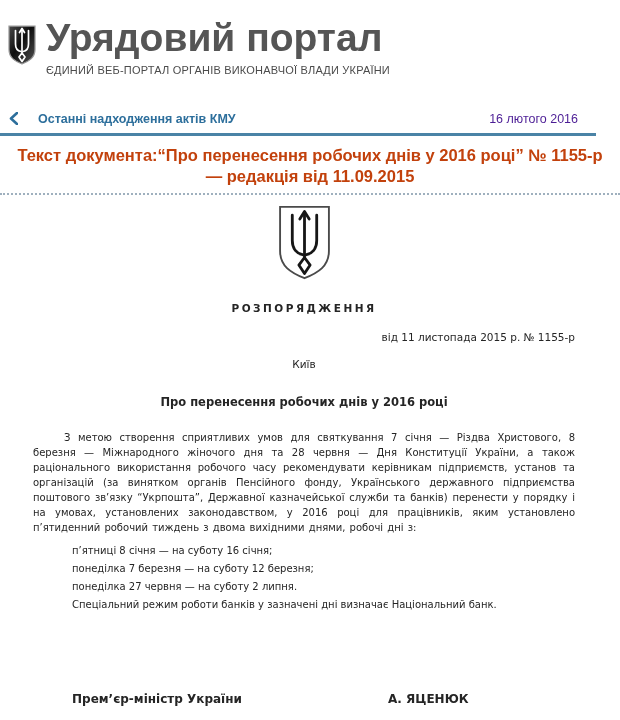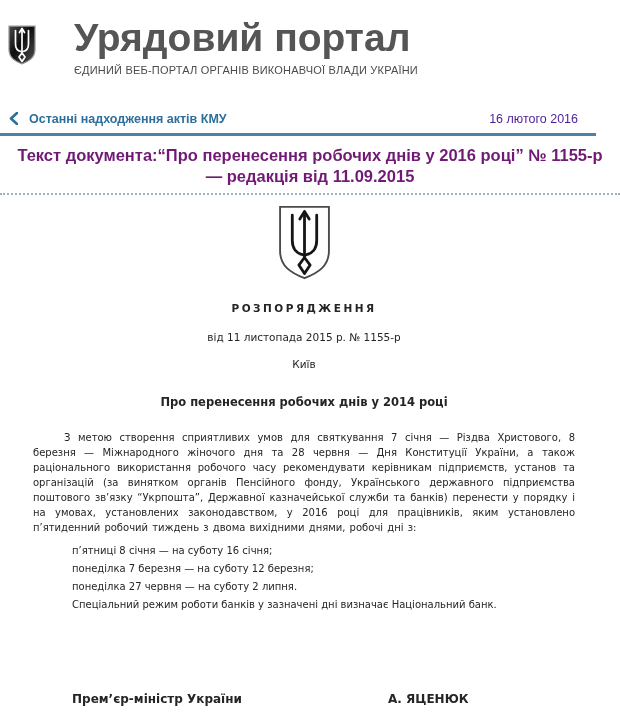--- a/index.html
+++ b/index.html
@@ -3,60 +3,60 @@
 <meta charset="utf-8">
 <style>
   html,body{margin:0;padding:0;}
   body{
     width:620px;height:720px;background:#ffffff;overflow:hidden;
     font-family:"DejaVu Sans",sans-serif;color:#252525;
   }
   .page{width:620px;height:720px;position:relative;}
 
   
-  .site-header{display:flex;align-items:flex-start;padding:16px 0 0 7px;height:94px;box-sizing:border-box;gap:28px;}
+  .site-header{display:flex;align-items:flex-start;padding:16px 0 0 7px;height:94px;box-sizing:border-box;}
   .logo{display:inline-block;width:30px;height:58px;}
   .header-text{margin-left:9px;padding-top:1px;}
   .site-title{
     font-family:"Liberation Sans",sans-serif;font-weight:bold;
     font-size:39px;line-height:41px;color:#555555;letter-spacing:0px;
   }
   .site-subtitle{
     font-family:"Liberation Sans",sans-serif;font-size:11px;color:#4b4b4b;
     margin-top:6px;letter-spacing:0.2px;
   }
 
   
   .nav-row{
     display:flex;justify-content:space-between;align-items:center;
     padding:16px 42px 0 9px;height:17px;
   }
   .back-link{
-    display:flex;align-items:center;gap:11px;text-decoration:none;cursor:pointer;
+    display:flex;align-items:center;gap:20px;text-decoration:none;cursor:pointer;
     color:#2d6f9c;font-family:"Liberation Sans",sans-serif;font-size:12.5px;font-weight:bold;
   }
   .back-icon{display:inline-flex;align-items:center;}
   .nav-date{color:#4c1d95;font-family:"Liberation Sans",sans-serif;font-size:12.5px;}
   .rule{width:596px;height:3px;background:#4a83a6;margin-top:6px;}
 
   
   .page-title{
     margin:9px 8px 0 8px;text-align:center;
     font-family:"Liberation Sans",sans-serif;font-weight:bold;
-    font-size:16.5px;line-height:21px;color:#701a75;
+    font-size:16.5px;line-height:21px;color:#c2410c;
   }
   .dotted{margin-top:6px;border-top:2px dotted #9fb0be;height:0;}
 
   
   .doc{padding:0 45px 0 33px;font-size:10.5px;}
   .emblem-wrap{text-align:center;margin-top:9px;height:77px;}
   .emblem{width:57px;height:77px;}
   .inst{text-align:center;font-weight:bold;font-size:11px;margin-top:15px;}
   .acttype{text-align:center;font-weight:bold;font-size:10.5px;letter-spacing:2.5px;margin-top:21px;}
-  .actmeta{text-align:center;font-size:10.5px;margin-top:17px;}
+  .actmeta{text-align:right;font-size:10.5px;margin-top:17px;}
   .city{text-align:center;font-size:10.5px;margin-top:15px;}
   .doc-title{text-align:center;font-weight:bold;font-size:11.5px;margin-top:25px;}
   .body-par{
     margin:21px 0 0 0;text-align:justify;text-indent:31px;
     font-size:10px;line-height:15px;word-spacing:1px;
   }
   .list-par{margin:6.5px 0 0 39px;font-size:10px;line-height:11.5px;}
   .list-par.first{margin-top:10px;}
   .sig-row{
     position:relative;margin-top:81px;padding-left:39px;
@@ -124,21 +124,21 @@
           <path d="M17 12 V39 C17 48 22 53 28 54"></path>
           <path d="M43 12 V39 C43 48 38 53 32 54"></path>
           <path d="M30 57 L24 65 L30 74 L36 65 Z"></path>
         </g>
       </svg>
     </div>
 
     <div class="acttype">РОЗПОРЯДЖЕННЯ</div>
     <div class="actmeta">від 11 листопада 2015 р. № 1155-р</div>
     <div class="city">Київ</div>
-    <div class="doc-title">Про перенесення робочих днів у 2014 році</div>
+    <div class="doc-title">Про перенесення робочих днів у 2016 році</div>
 
     <p class="body-par">З метою створення сприятливих умов для святкування 7 січня — Різдва Христового, 8 березня — Міжнародного жіночого дня та 28 червня — Дня Конституції України, а також раціонального використання робочого часу рекомендувати керівникам підприємств, установ та організацій (за винятком органів Пенсійного фонду, Українського державного підприємства поштового зв’язку “Укрпошта”, Державної казначейської служби та банків) перенести у порядку і на умовах, установлених законодавством, у 2016 році для працівників, яким установлено п’ятиденний робочий тиждень з двома вихідними днями, робочі дні з:</p>
 
     <p class="list-par first">п’ятниці 8 січня — на суботу 16 січня;</p>
     <p class="list-par">понеділка 7 березня — на суботу 12 березня;</p>
     <p class="list-par">понеділка 27 червня — на суботу 2 липня.</p>
     <p class="list-par">Спеціальний режим роботи банків у зазначені дні визначає Національний банк.</p>
 
     <div class="sig-row">
       <span>Прем’єр-міністр України</span>

